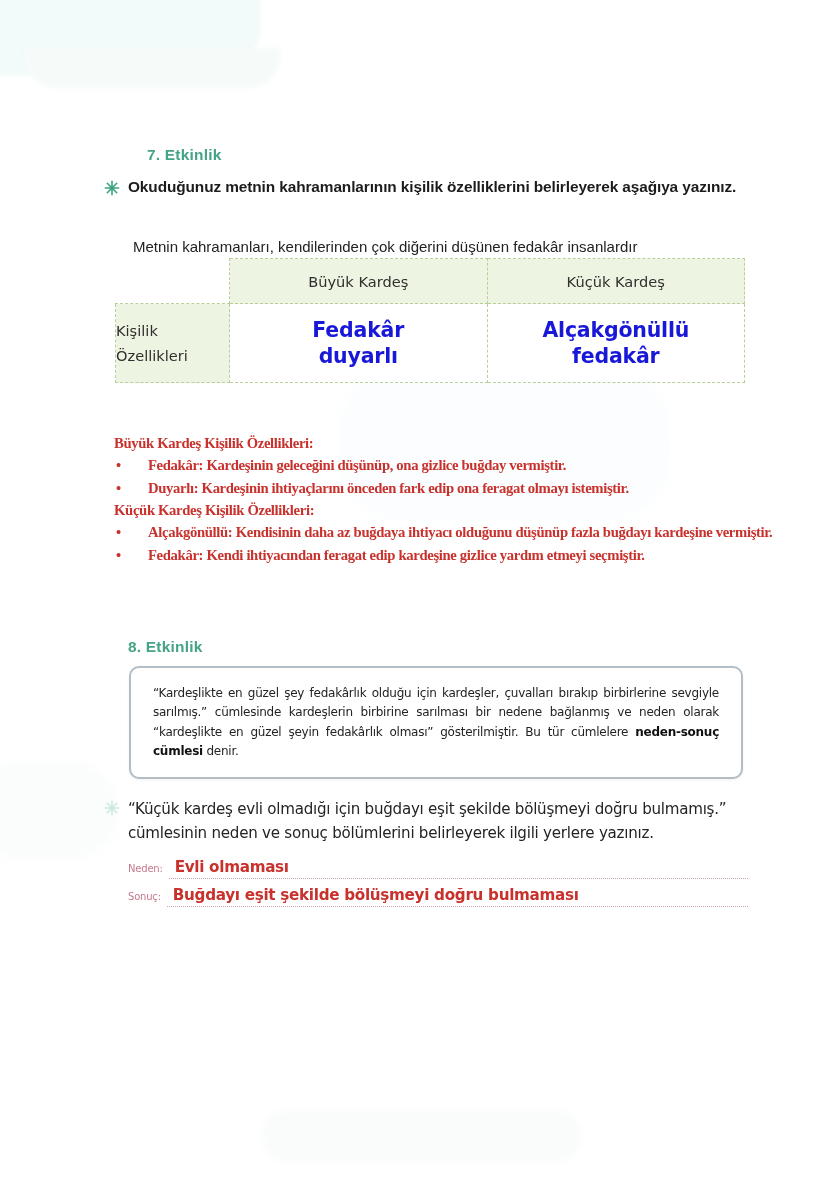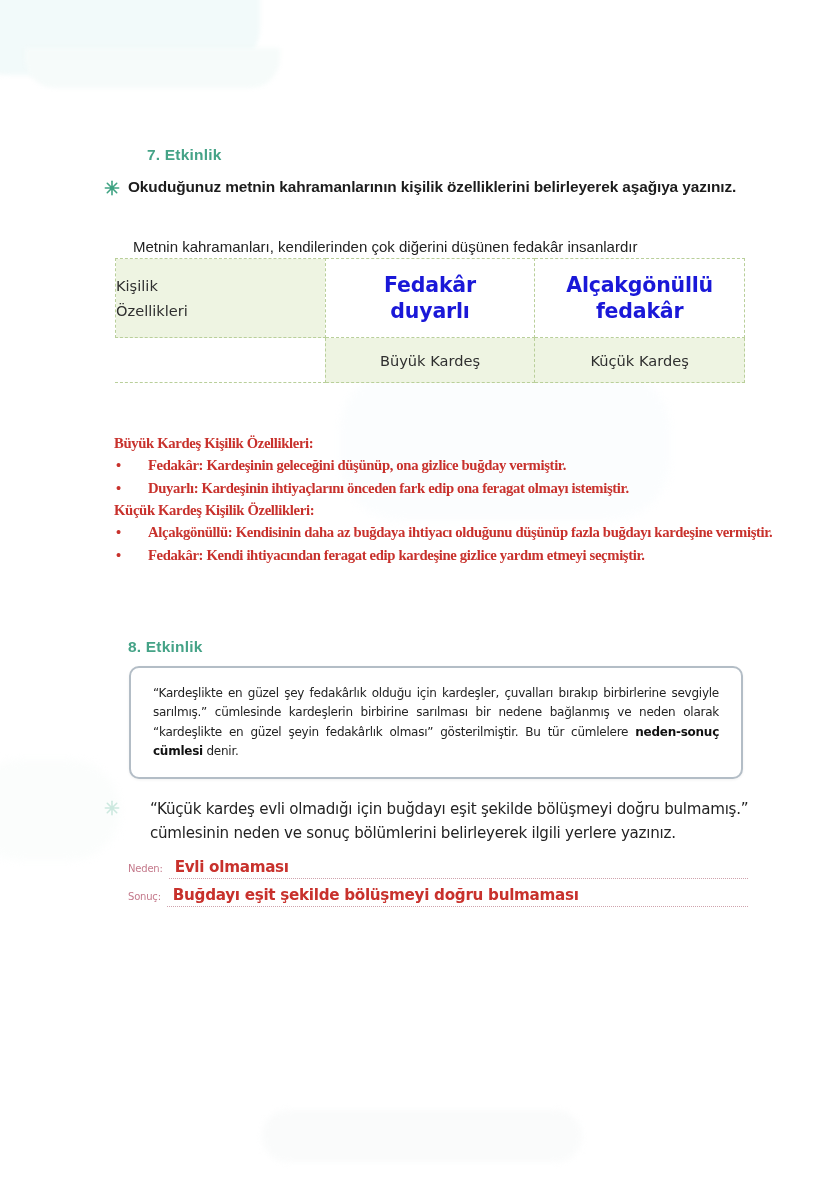--- a/index.html
+++ b/index.html
@@ -198,21 +198,20 @@
   .info-box b { font-weight: bold; color: #111; }
 
   
   .q2-wrap {
     position: absolute;
     left: 104px;
     top: 797px;
     width: 700px;
     display: flex;
     align-items: flex-start;
-    gap: 22px;
   }
   .ast-icon-faint { opacity: 0.33; }
   .q2-text {
     font-size: 15.1px;
     line-height: 1.6;
     color: #232323;
     width: 650px;
     font-family: "DejaVu Sans", sans-serif;
     letter-spacing: -0.25px;
   }
@@ -285,39 +284,39 @@
         </g>
       </svg>
     </span>
     <span class="instr-text">Okuduğunuz metnin kahramanlarının kişilik özelliklerini belirleyerek aşağıya yazınız.</span>
   </div>
 
   <div class="hand-line" style="left:133px; top:238px;">Metnin kahramanları, kendilerinden çok diğerini düşünen fedakâr insanlardır</div>
 
   <table class="tbl">
     <tbody>
+      <tr>
+        <td class="c-corner"></td>
+        <td class="c-head">Büyük Kardeş</td>
+        <td class="c-head">Küçük Kardeş</td>
+      </tr>
       <tr>
         <td class="c-rowlab">
           <div>Kişilik</div>
           <div>Özellikleri</div>
         </td>
         <td class="c-answer">
           <div>Fedakâr</div>
           <div>duyarlı</div>
         </td>
         <td class="c-answer">
           <div>Alçakgönüllü</div>
           <div>fedakâr</div>
         </td>
       </tr>
-      <tr>
-        <td class="c-corner"></td>
-        <td class="c-head">Büyük Kardeş</td>
-        <td class="c-head">Küçük Kardeş</td>
-      </tr>
     </tbody>
   </table>
 
   <div class="red-block">
     <div class="rb-title">Büyük Kardeş Kişilik Özellikleri:</div>
 
     <div class="rb-item">
       <span class="rb-bullet">•</span>
       <span class="rb-body">Fedakâr: Kardeşinin geleceğini düşünüp, ona gizlice buğday vermiştir.</span>
     </div>

